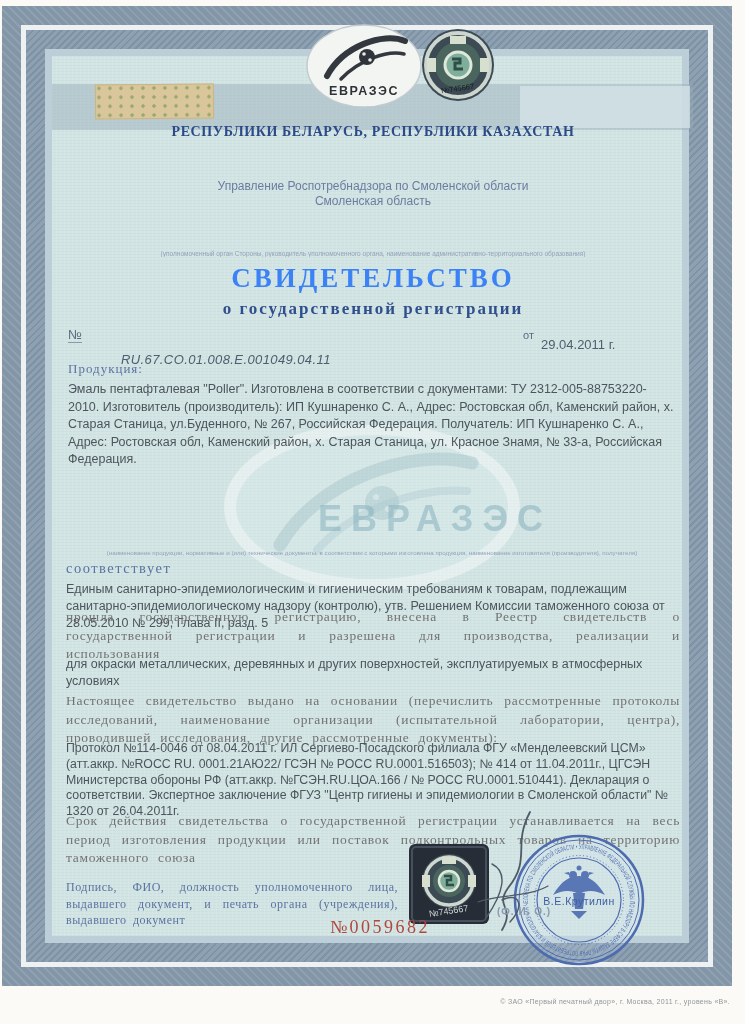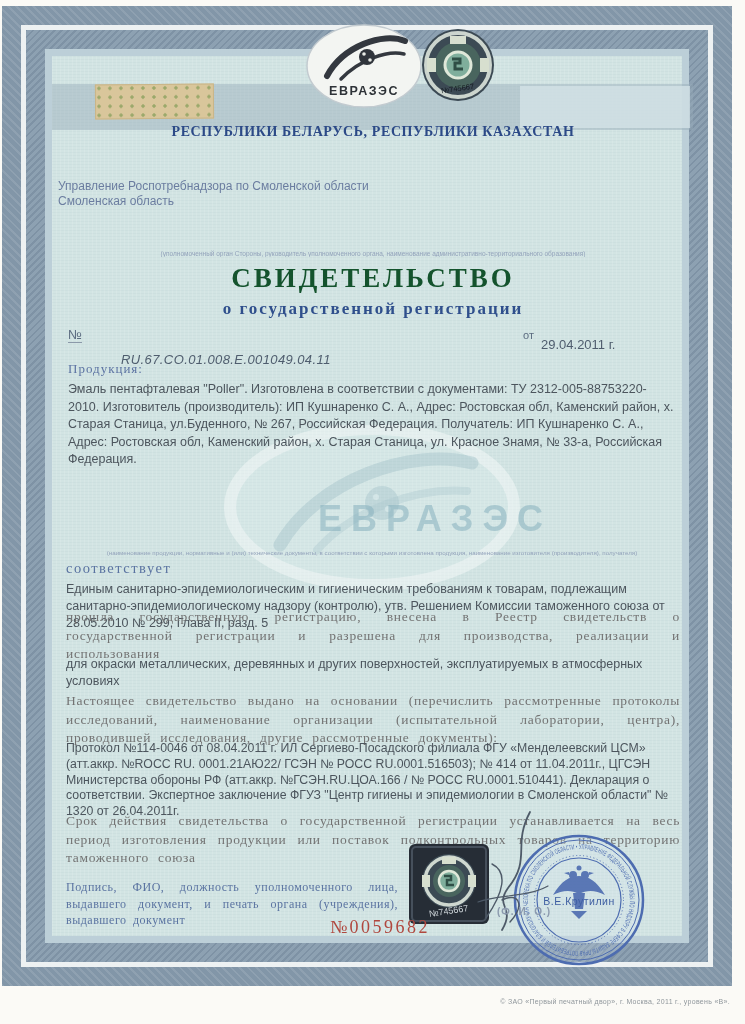--- a/index.html
+++ b/index.html
@@ -28,29 +28,29 @@
   .logo-evrazes{position:absolute;left:305px;top:24px;width:118px;height:84px;}
   .holo-round{position:absolute;left:421px;top:28px;width:74px;height:74px;}
   .patch{position:absolute;left:95px;top:84px;width:117px;height:33px;
     background-color:#d9c69b;
     background-image:radial-gradient(circle 2px at 3px 3px,#9aa86a 0 1.4px,transparent 2px);
     background-size:11px 9px;border:1px solid #c9b588;transform:rotate(-.4deg);}
 
   .hdr-union{position:absolute;left:70px;top:123px;width:606px;text-align:center;
     font-family:"Liberation Serif",serif;font-weight:bold;font-size:14px;line-height:17px;
     color:#2c4a87;letter-spacing:.6px;}
-  .hdr-authority{position:absolute;left:58px;top:179px;width:630px;
+  .hdr-authority{position:absolute;left:58px;top:179px;width:630px;text-align:center;
     font-size:12px;line-height:14.5px;color:#6b7da0;}
   .tiny-note{position:absolute;text-align:center;font-size:6.5px;color:#93a3bb;
     white-space:nowrap;overflow:hidden;}
   .note-1{left:70px;top:250px;width:606px;}
   .note-2{left:64px;top:549px;width:616px;font-size:6.2px;}
 
   .title-main{position:absolute;left:70px;top:263px;width:606px;text-align:center;
-    font-family:"Liberation Serif",serif;font-weight:bold;font-size:27px;letter-spacing:3px;color:#14532d;}
+    font-family:"Liberation Serif",serif;font-weight:bold;font-size:27px;letter-spacing:3px;color:#3b82f6;}
   .title-sub{position:absolute;left:70px;top:299px;width:606px;text-align:center;
     font-family:"Liberation Serif",serif;font-weight:bold;font-size:17px;letter-spacing:2px;color:#2f4f8c;}
 
   .no-label{position:absolute;left:68px;top:327px;font-size:13px;color:#5c6c80;border-bottom:1px solid #8b99a9;}
   .no-value{position:absolute;left:121px;top:352px;font-size:13px;letter-spacing:.4px;color:#4f5d6e;font-style:italic;}
   .from-label{position:absolute;left:523px;top:329px;font-size:11px;color:#5c6c80;}
   .date-value{position:absolute;left:541px;top:337px;font-size:13px;color:#4f5d6e;}
 
   
   .product-label{position:absolute;left:68px;top:361px;

